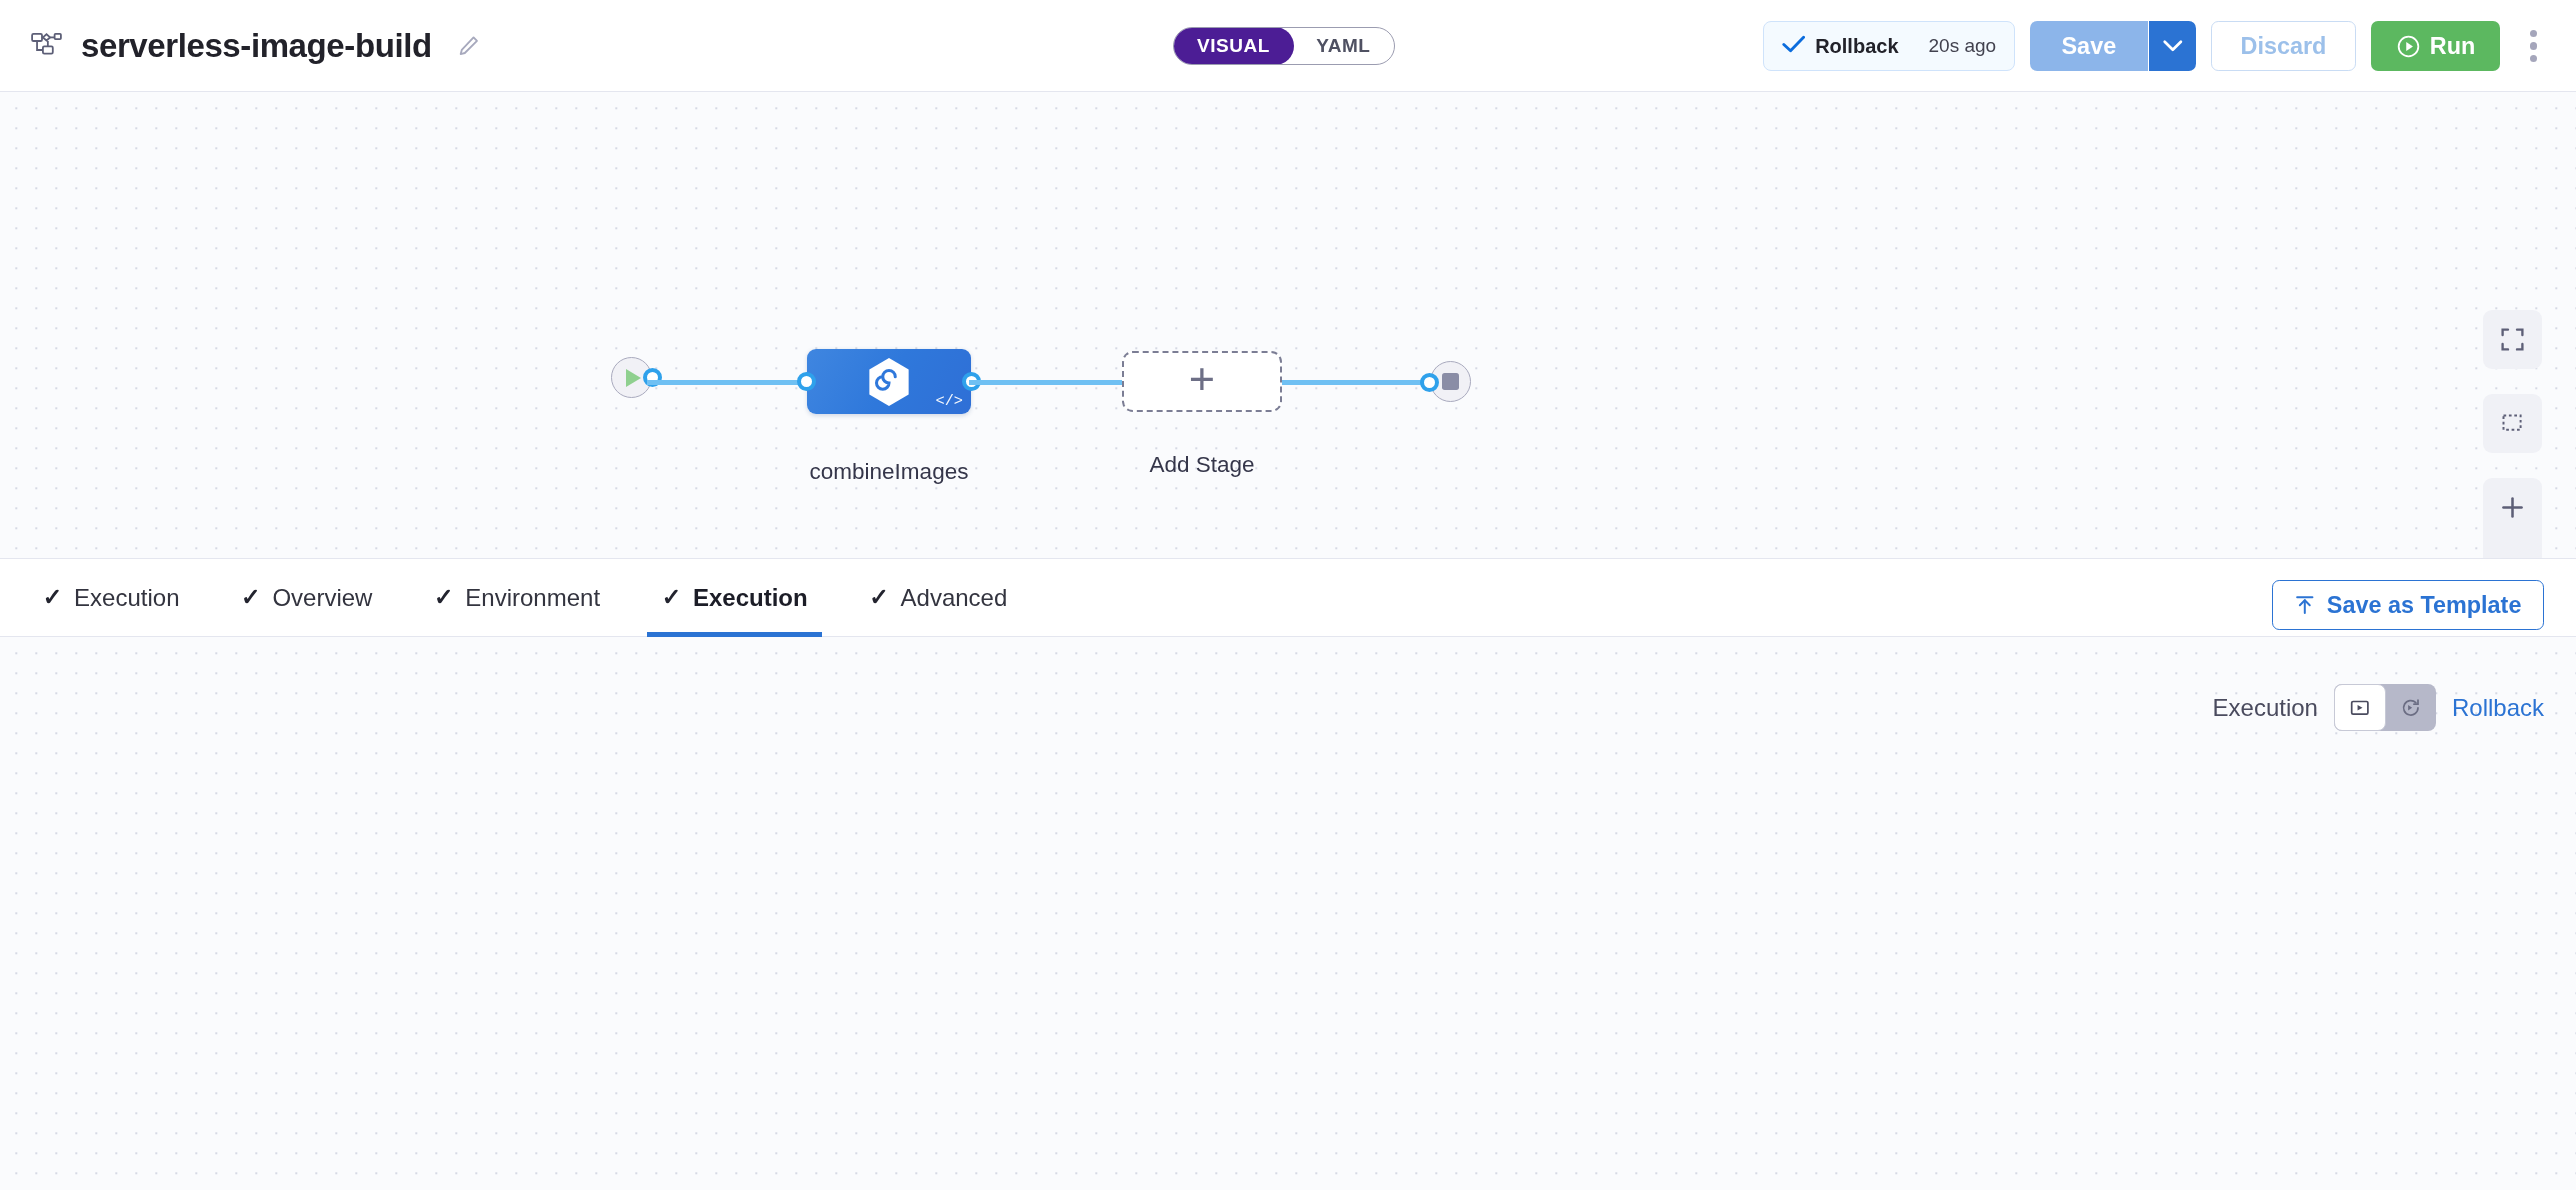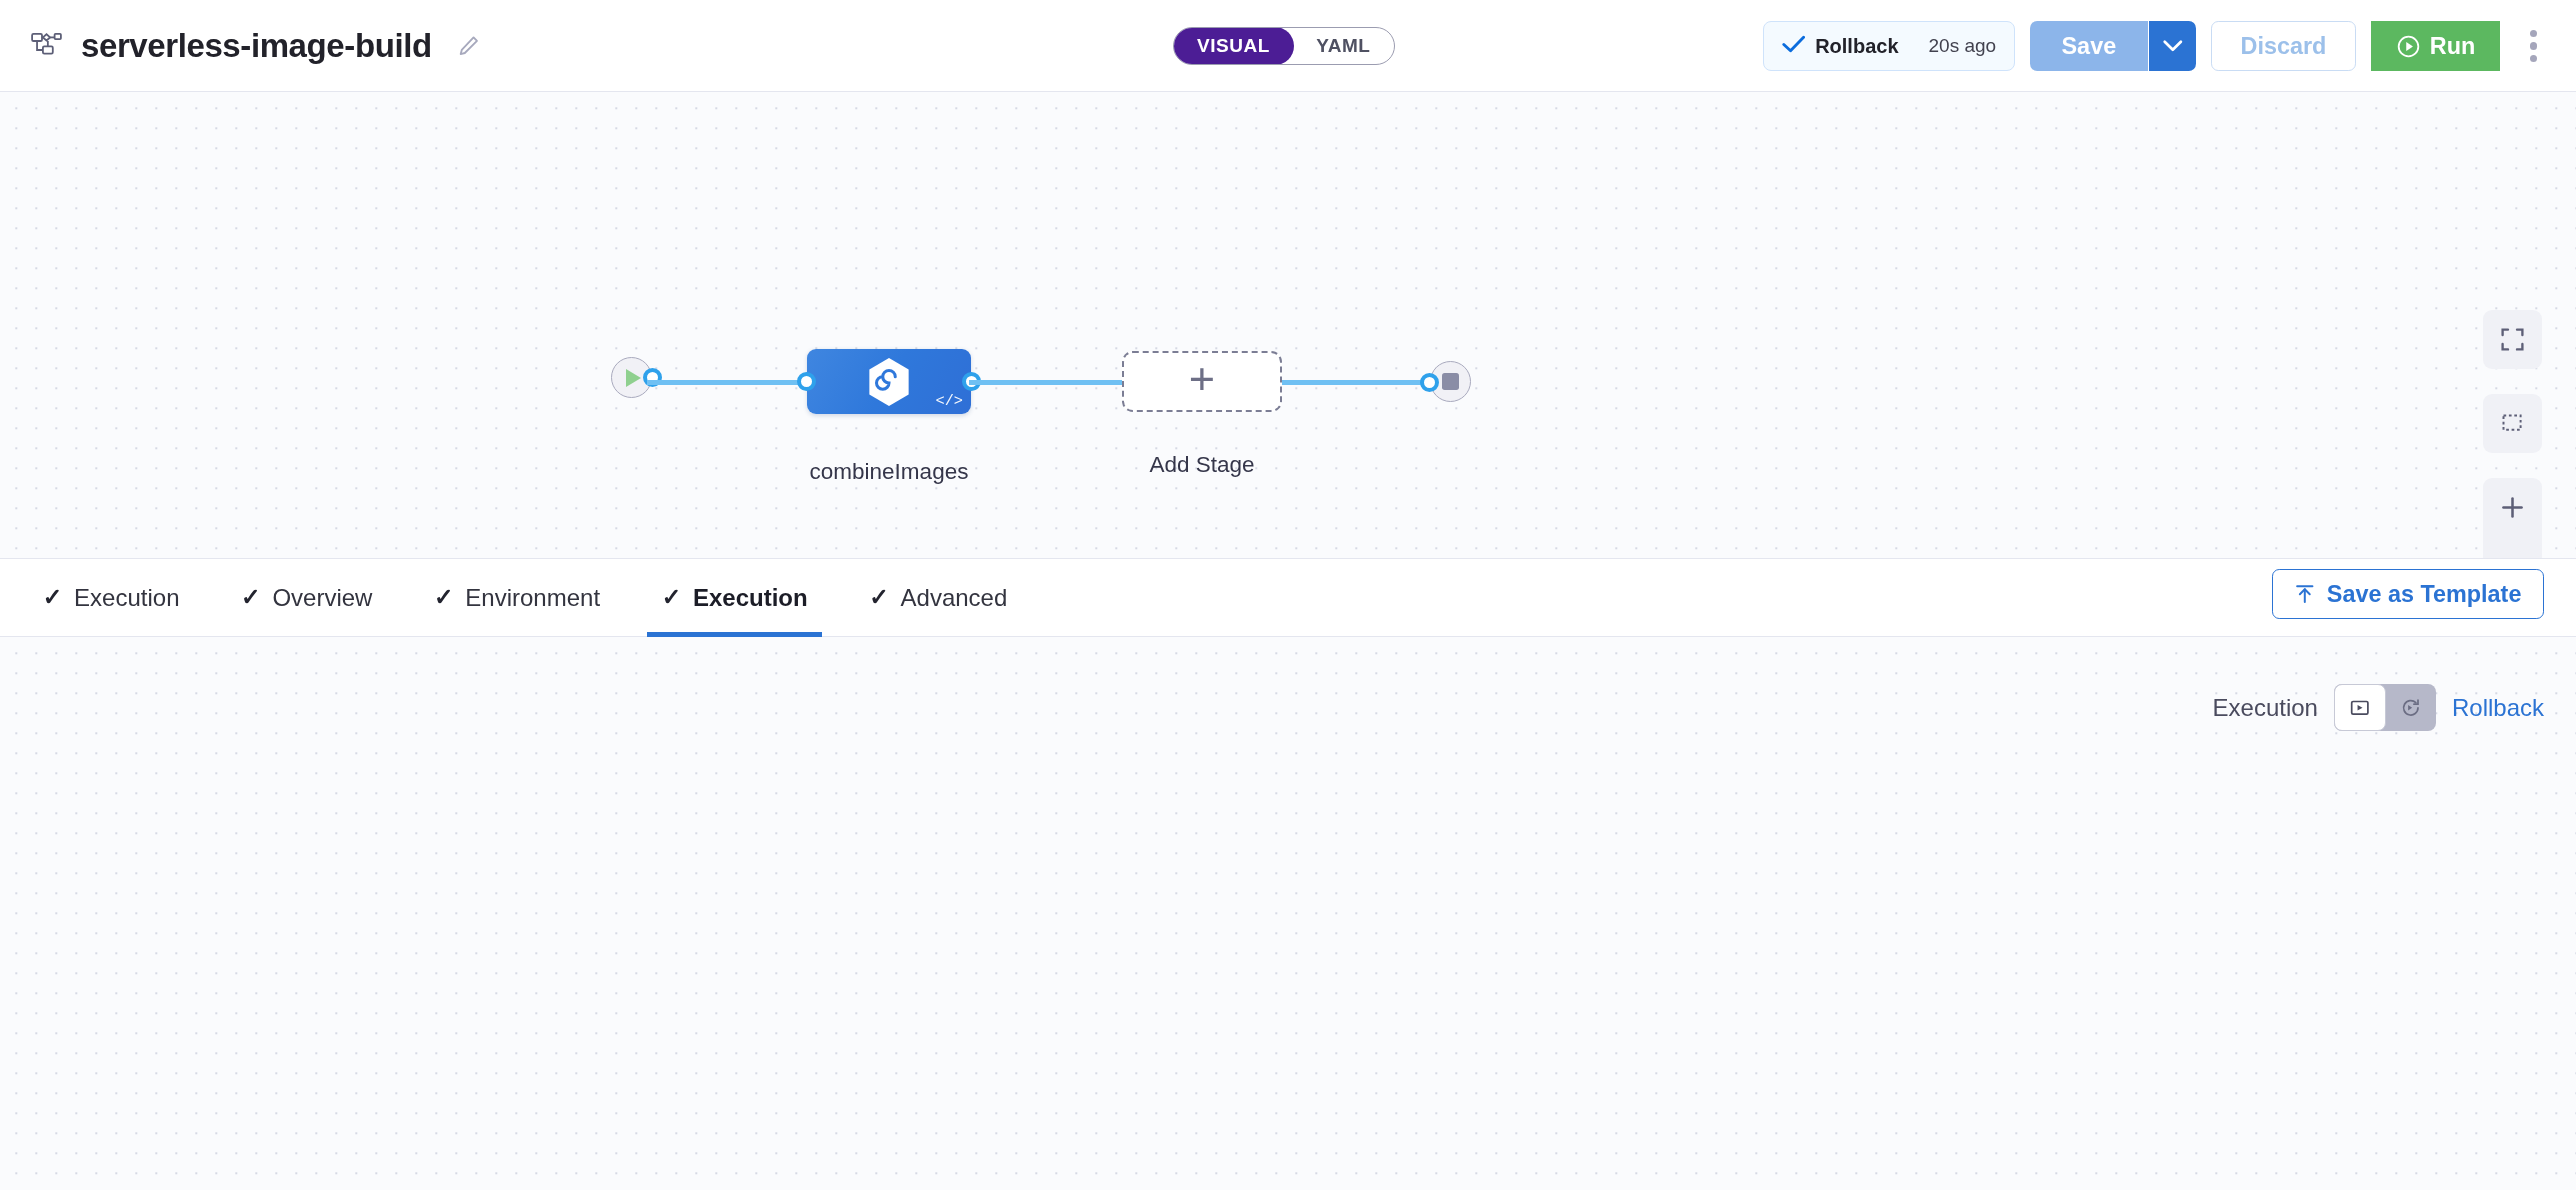--- a/index.html
+++ b/index.html
@@ -64,21 +64,21 @@
   .save-caret {
     background: #2b73d3; width: 47px; display: flex; align-items: center; justify-content: center;
     cursor: pointer;
   }
   .discard-btn {
     height: 50px; border: 0.9px solid #c9dcf4; border-radius: 7.2px; background: #ffffff;
     color: #9cc0ea; font-size: 23.4px; font-weight: bold; padding: 0 29px;
     display: flex; align-items: center; cursor: pointer;
   }
   .run-btn {
-    height: 50px; border-radius: 0; background: #5cb860; color: #ffffff;
+    height: 50px; border-radius: 7px; background: #5cb860; color: #ffffff;
     font-size: 23.4px; font-weight: bold; padding: 0 25px;
     display: flex; align-items: center; gap: 9px; cursor: pointer;
   }
   .kebab { width: 38px; height: 50px; display: flex; flex-direction: column; align-items: center; justify-content: center; gap: 5.4px; cursor: pointer; }
   .kebab i { width: 7.2px; height: 7.2px; border-radius: 50%; background: #a5a6bb; display: block; }
 
   
   .dotgrid {
     background-color: #fafbfd;
     background-image: radial-gradient(#d6d9e4 1.2px, transparent 1.3px);
@@ -149,21 +149,21 @@
     margin-right: 58px; cursor: pointer; position: relative; padding: 0 1.8px;
   }
   .tab .tk { font-size: 23.4px; color: #23242f; font-weight: bold; line-height: 1; }
   .tab .tl { font-size: 24px; color: #33343f; }
   .tab.active .tl { font-weight: bold; color: #1c1d27; }
   .tab.active::after {
     content: ""; position: absolute; left: -12.6px; right: -12.6px; bottom: 0;
     height: 5.4px; background: #2b73d3;
   }
   .save-template-btn {
-    position: absolute; right: 32px; top: 10px;
+    position: absolute; right: 32px; top: 21px;
     height: 50px; border: 0.9px solid #2b73d3; border-radius: 7.2px; background: #ffffff;
     color: #2b73d3; font-size: 23.4px; font-weight: bold; padding: 0 21.6px;
     display: flex; align-items: center; gap: 10.8px; cursor: pointer;
   }
 
   
   .exec-canvas { position: relative; height: 554px; }
   .exec-toolbar {
     position: absolute; right: 32px; top: 47px;
     display: flex; align-items: center; gap: 16px;

